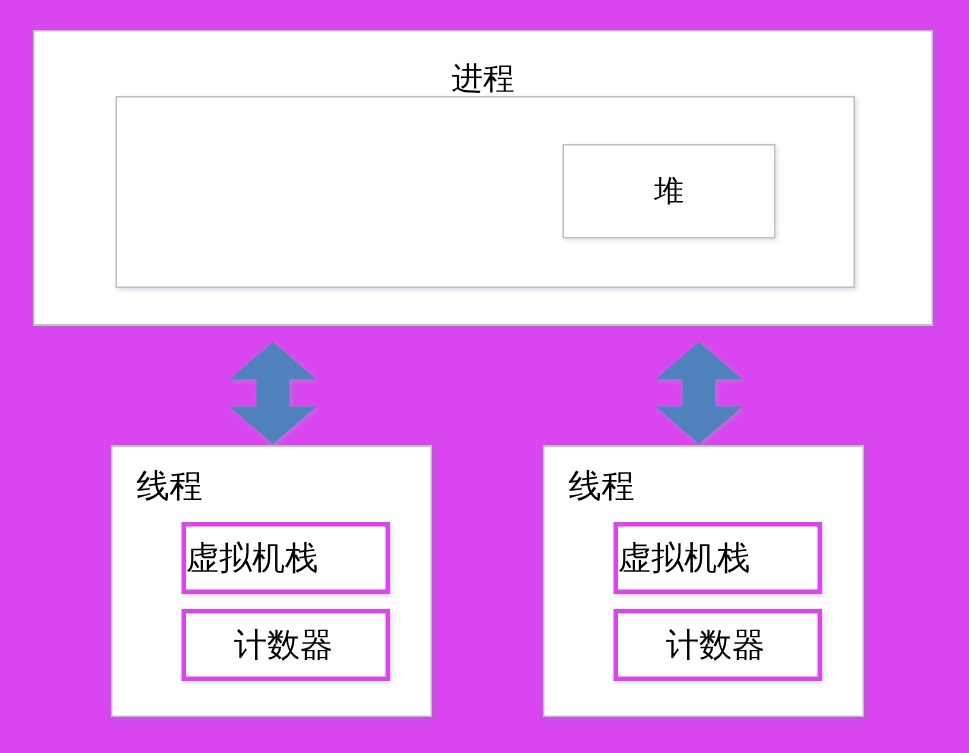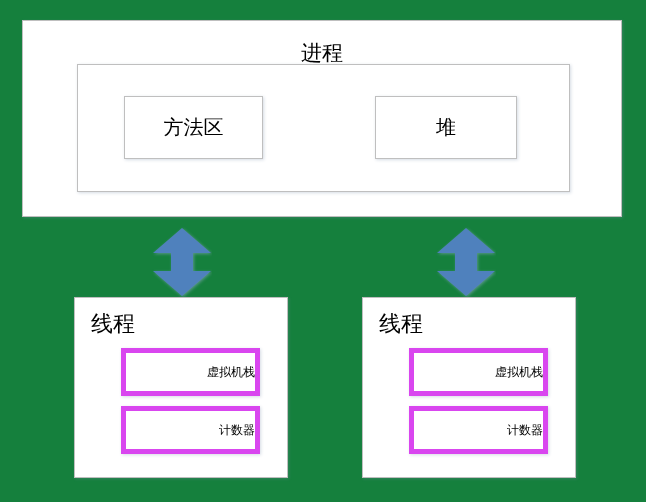--- a/index.html
+++ b/index.html
@@ -9,21 +9,21 @@
     background: #ffffff;
   }
   body {
     font-family: "Liberation Sans", "DejaVu Sans", sans-serif;
     -webkit-font-smoothing: antialiased;
   }
   #canvas {
     position: relative;
     width: 646px;
     height: 502px;
-    background: #15803d;
+    background: #d946ef;
     overflow: hidden;
   }
 
   
   .box {
     position: absolute;
     background: #ffffff;
     border: 1px solid #bfbfbf;
     box-sizing: border-box;
     box-shadow: 1px 1px 3px rgba(120, 140, 170, 0.30);
@@ -102,46 +102,43 @@
     left: 16px;
     top: 15px;
     font-size: 22px;
     color: #000000;
     line-height: 1;
   }
 
   .sub-box {
     position: absolute;
     background: #ffffff;
-    border: 5px solid #d946ef;
+    border: 3px solid #d946ef;
     box-sizing: border-box;
     box-shadow: 1px 1px 3px rgba(120, 140, 170, 0.30);
     display: flex;
     align-items: center;
-    justify-content: flex-end;
-    font-size: 12px;
+    justify-content: flex-start;
+    font-size: 22px;
     color: #000000;
   }
   .sub-box-stack   { left: 46px; top: 50px;  width: 139px; height: 48px; }
-  .sub-box-counter { left: 46px; top: 108px; width: 139px; height: 48px; }
+  .sub-box-counter { left: 46px; top: 108px; width: 139px; height: 48px; padding-left: 32px; }
 </style>
 </head>
 <body>
 
 <div id="canvas">
 
   <div class="box" id="process-container"></div>
 
   <div id="process-title">进程</div>
 
   <div class="box" id="process-inner"></div>
 
-  <div class="box" id="method-area-box">
-    <span class="area-label">方法区</span>
-  </div>
 
   <div class="box" id="heap-box">
     <span class="area-label">堆</span>
   </div>
 
   <div class="arrow" id="arrow-left">
     <svg width="60" height="70" viewBox="0 0 60 70" xmlns="http://www.w3.org/2000/svg">
       <defs>
         <filter id="arrowShadowL" x="-30%" y="-30%" width="170%" height="170%">
           <feDropShadow dx="1" dy="1" stdDeviation="1.4" flood-color="#8fa8c8" flood-opacity="0.55"></feDropShadow>

